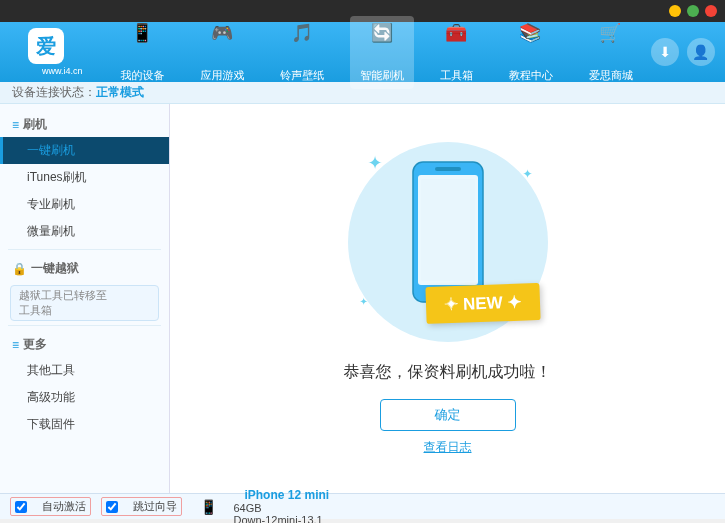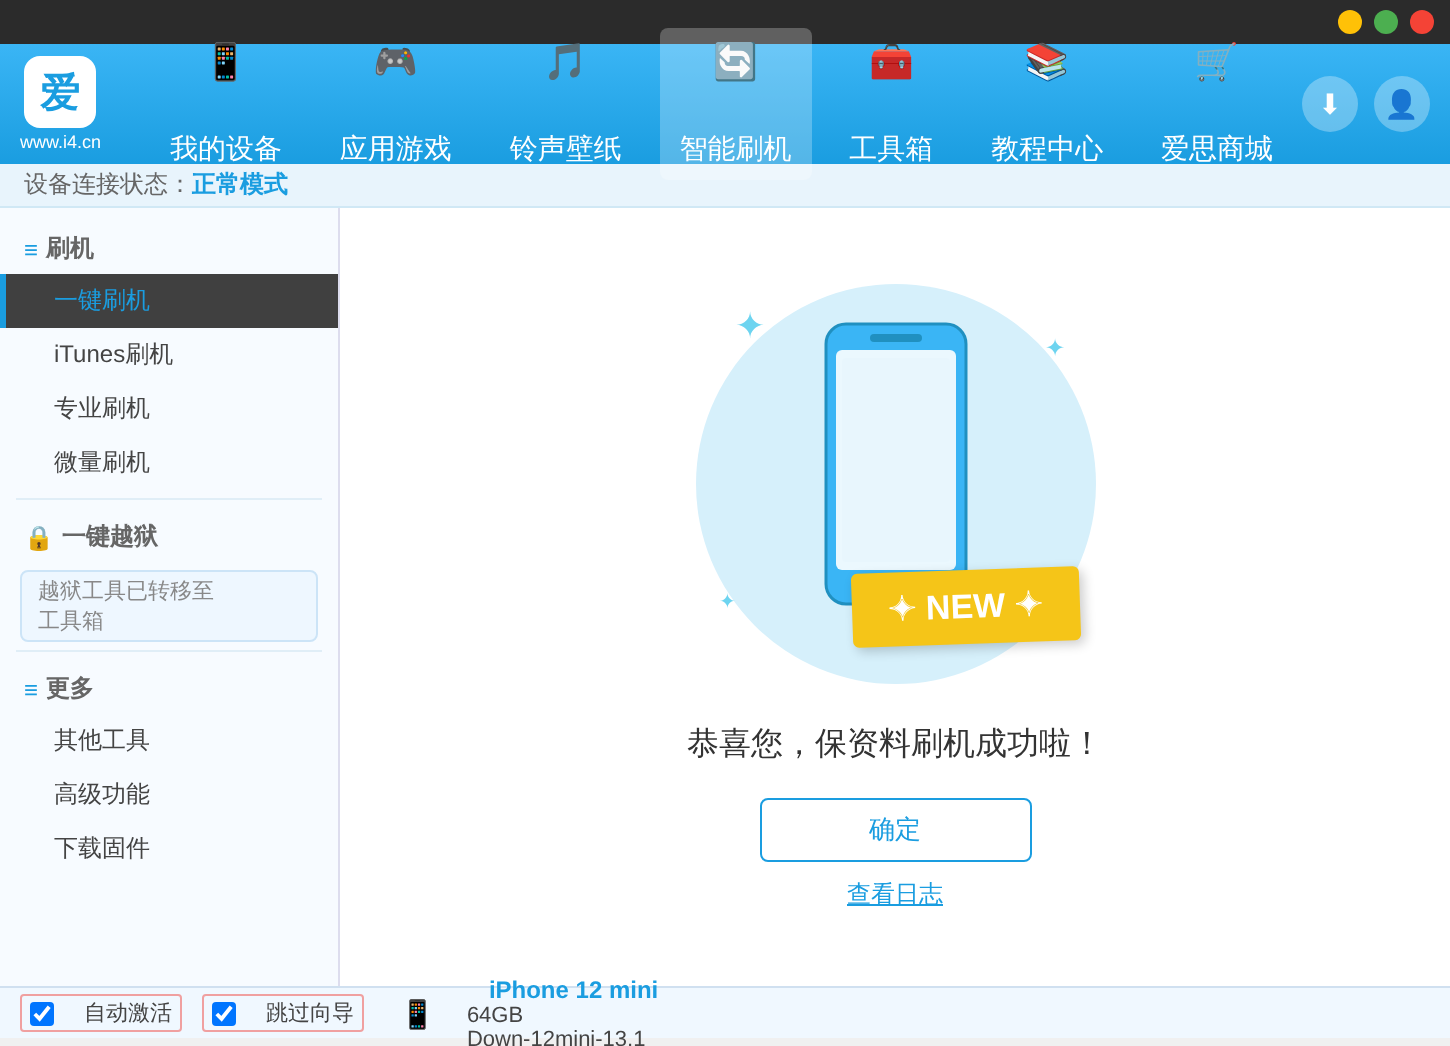--- a/index.html
+++ b/index.html
@@ -48,20 +48,21 @@
       align-items: center;
       justify-content: center;
       color: #1a9de0;
       font-size: 20px;
       font-weight: bold;
     }
     .logo-text {
       color: white;
       font-size: 9px;
       margin-top: 2px;
+      margin-left: 32px;
     }
     .nav-items {
       display: flex;
       flex: 1;
       align-items: center;
       justify-content: space-around;
     }
     .nav-item {
       display: flex;
       flex-direction: column;
@@ -70,21 +71,21 @@
       cursor: pointer;
       padding: 6px 10px;
       border-radius: 4px;
     }
     .nav-item.active { background: rgba(255,255,255,0.25); }
     .nav-icon {
       font-size: 18px;
       margin-bottom: 2px;
     }
     .nav-label {
-      font-size: 14px;
+      font-size: 11px;
       white-space: nowrap;
       margin-top: 22px;
     }
     .nav-right {
       display: flex;
       align-items: center;
       gap: 8px;
     }
     .nav-right-btn {
       width: 28px; height: 28px;
@@ -143,21 +144,21 @@
     }
     .sidebar-item {
       padding: 5px 12px 5px 24px;
       cursor: pointer;
       color: #444;
       font-size: 12px;
       border-left: 3px solid transparent;
     }
     .sidebar-item.active {
       color: #1a9de0;
-      background: #404040;
+      background: #0c4a6e;
       border-left: 3px solid #1a9de0;
     }
     .sidebar-divider {
       height: 1px;
       background: #e0eef7;
       margin: 4px 8px;
     }
     .sidebar-notice {
       margin: 4px 10px;
       padding: 2px 8px;

